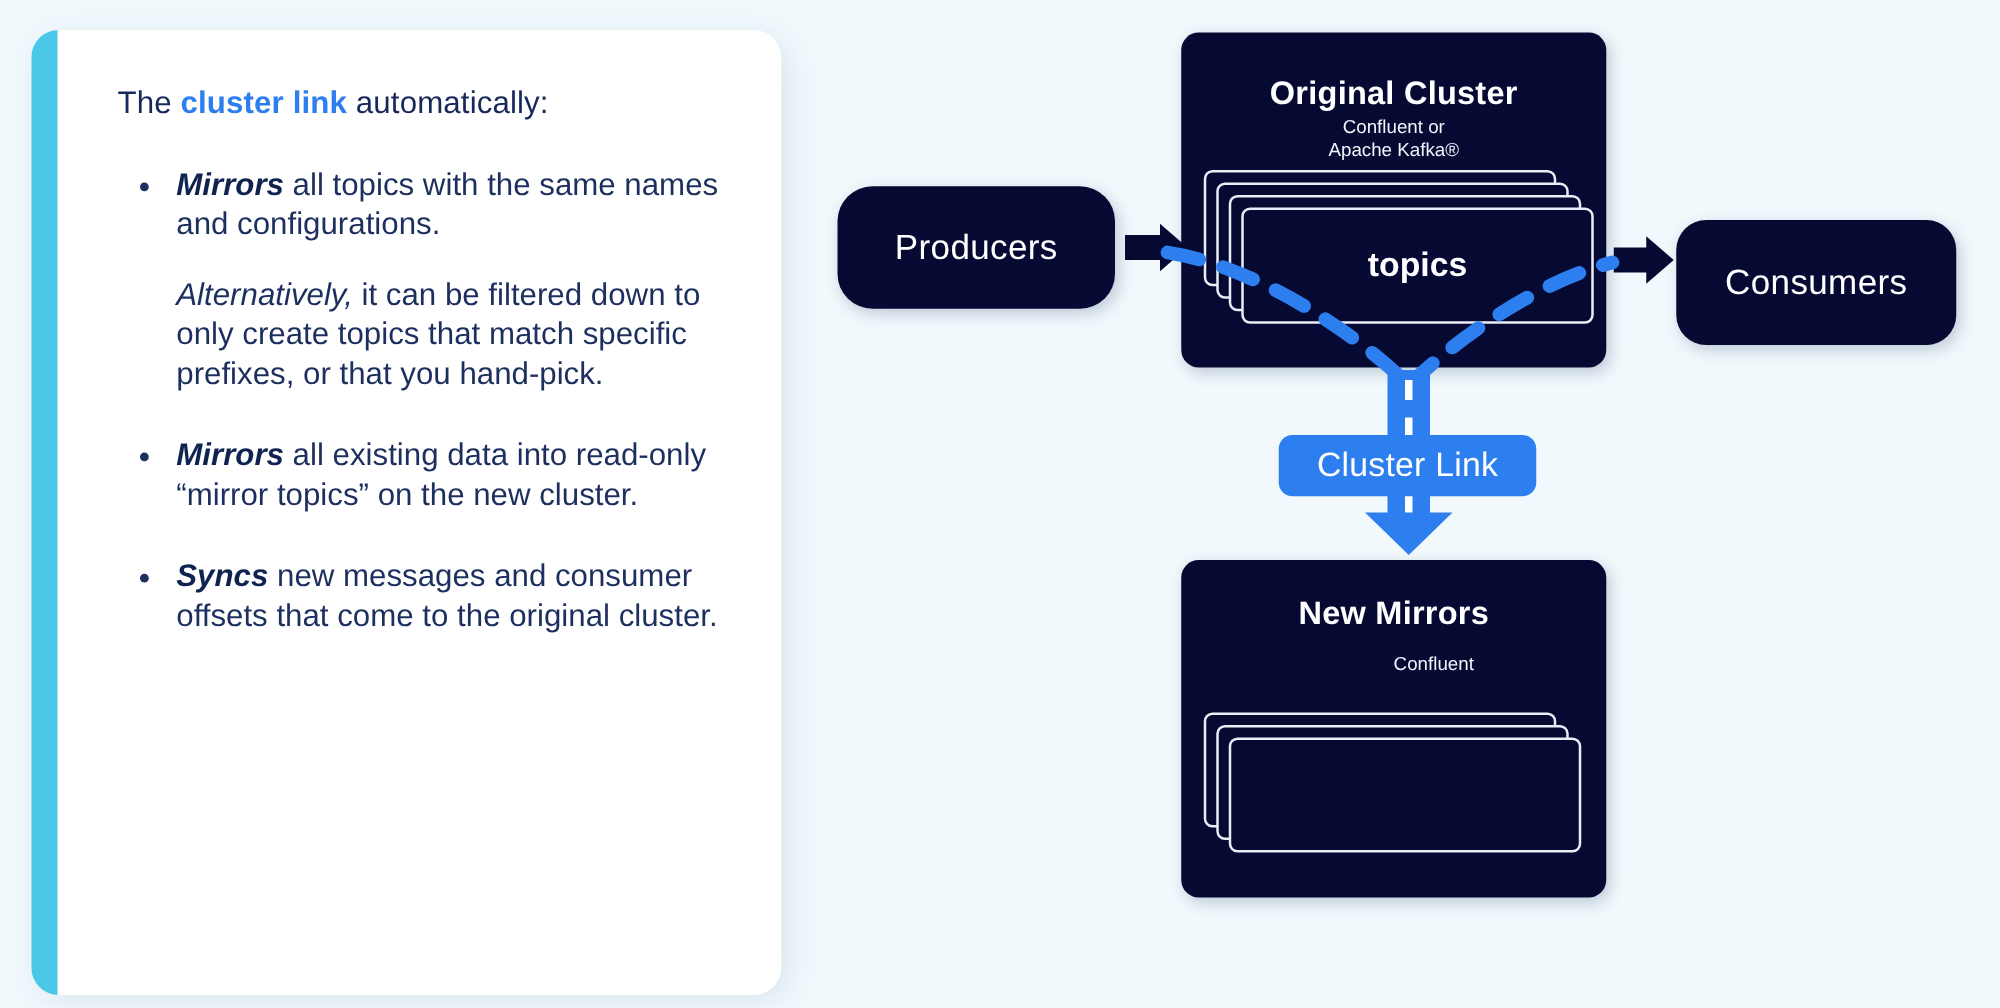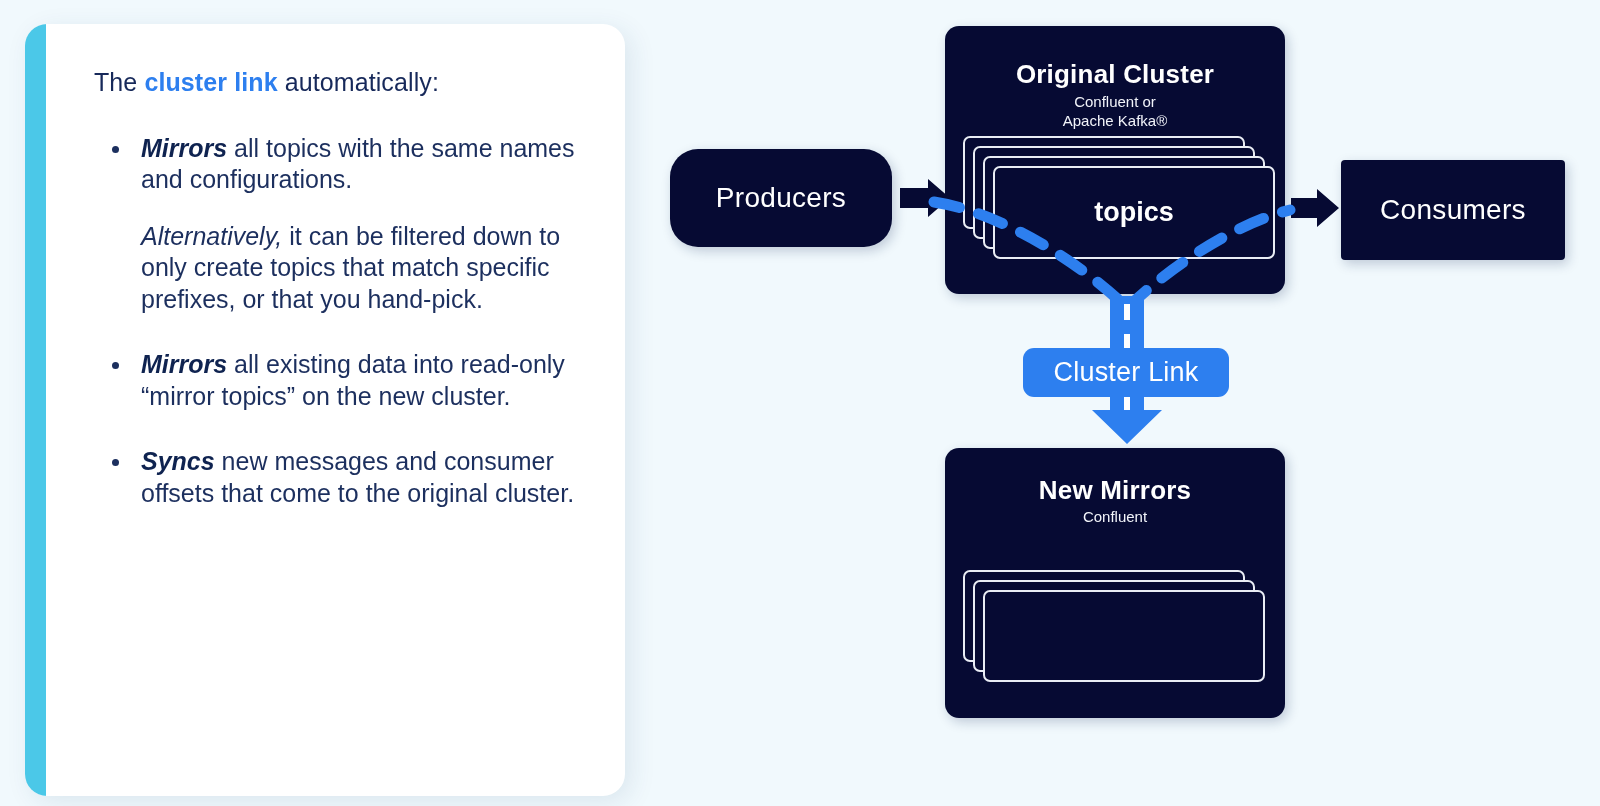--- a/index.html
+++ b/index.html
@@ -64,42 +64,42 @@
 
   
   .navy-box{
     position:absolute;
     background:#060A33;
     border-radius:14px;
     box-shadow:3px 4px 12px rgba(15,35,80,0.22);
     color:#FFFFFF;
   }
   #producers-box{left:670px;top:137px;width:222px;height:98px;border-radius:28px;}
-  #consumers-box{left:1341px;top:148px;width:224px;height:100px;border-radius:4px;text-decoration:underline;}
+  #consumers-box{left:1341px;top:164px;width:224px;height:100px;border-radius:24px;text-decoration:underline;}
   .endpoint-label{
     position:absolute;left:0;top:0;width:100%;height:100%;
     display:flex;align-items:center;justify-content:center;
     font-size:28px;color:#FFFFFF;letter-spacing:.3px;
   }
 
   #original-cluster{left:945px;top:14px;width:340px;height:268px;}
   #new-cluster{left:945px;top:436px;width:340px;height:270px;}
 
   .cluster-title{
     position:absolute;left:0;width:100%;text-align:center;
     font-size:26px;font-weight:bold;color:#FFFFFF;letter-spacing:.2px;
   }
   .cluster-sub{
     position:absolute;left:0;width:100%;text-align:center;
     font-size:15px;color:#F2F4FA;line-height:1.28;font-weight:normal;
   }
   #oc-title{top:33px;}
   #oc-sub{top:66px;}
   #nc-title{top:27px;}
-  #nc-sub{top:59px;}
+  #nc-sub{top:74px;padding-left:32px;}
 
   
   .card-stack{position:absolute;}
   .stack-card{
     position:absolute;
     border:2px solid #E9EDF5;
     border-radius:7px;
     background:#060A33;
     box-sizing:border-box;
   }

